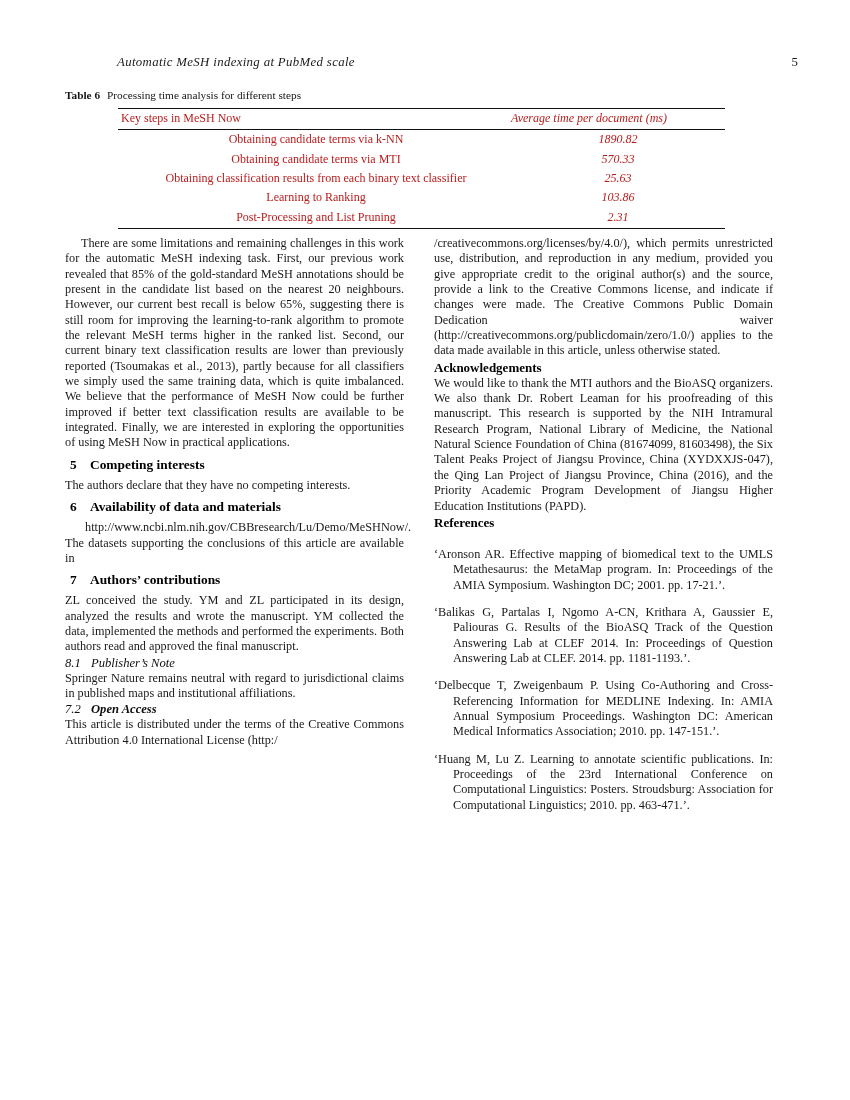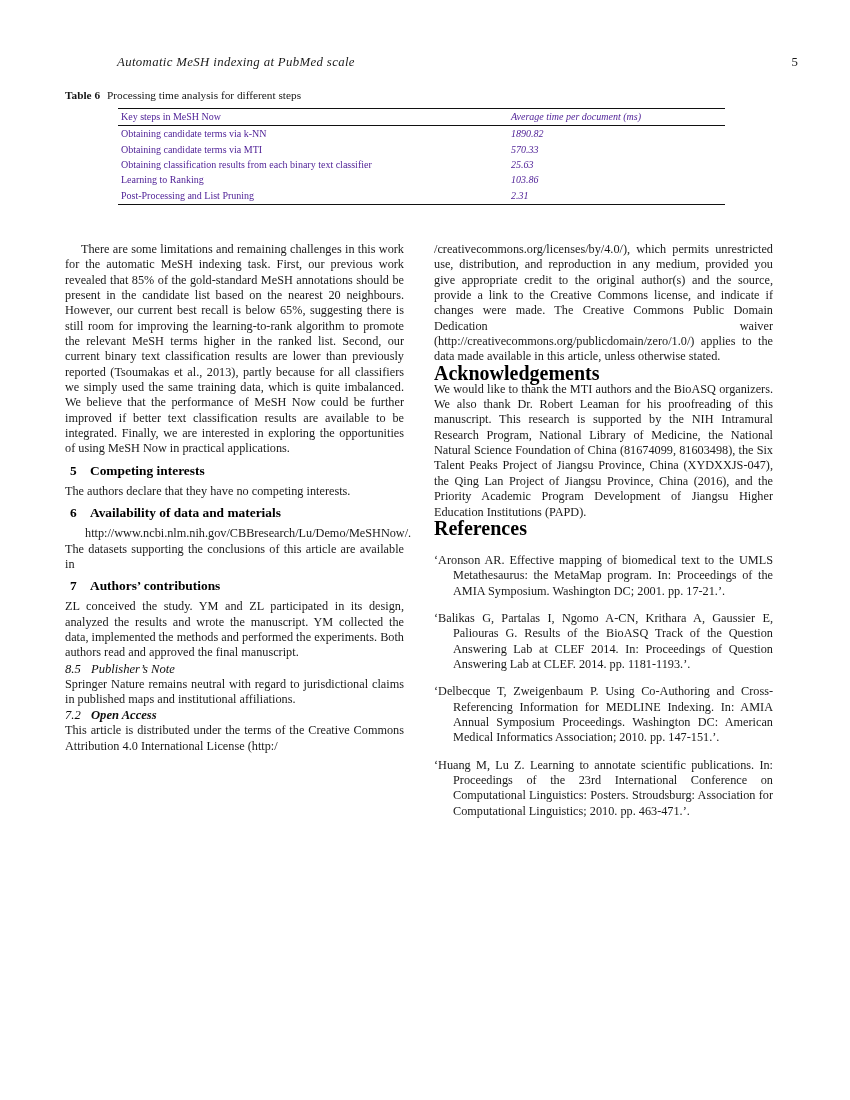--- a/index.html
+++ b/index.html
@@ -54,32 +54,32 @@
     color: #151515;
   }
   .table-caption .caption-label {
     font-weight: bold;
     margin-right: 7px;
   }
   table.data-table {
     border-collapse: collapse;
     margin-left: 53px;
     width: 607px;
-    font-size: 10px;
-    color: #4c1d95;
+    font-size: 12px;
+    color: #b91c1c;
   }
   table.data-table thead th {
     text-align: left;
     font-weight: normal;
     padding: 2px 0 3px 0;
     border-top: 1.1px solid #111;
     border-bottom: 1.1px solid #111;
   }
   table.data-table tbody td {
-    text-align: left;
+    text-align: center;
     padding: 2.2px 0 2.2px 0;
     vertical-align: baseline;
   }
   table.data-table tbody tr:last-child td {
     border-bottom: 1.8px solid #111;
     padding-bottom: 3px;
   }
   table.data-table .col-step {
     width: 392px;
     padding-left: 3px !important;
@@ -92,21 +92,21 @@
   
   .columns {
     position: absolute;
     top: 236px;
     left: 65px;
     width: 720px;
     height: 840px;
   }
   .col {
     position: absolute;
-    top: 6px;
+    top: 0;
     width: 339px;
   }
   .col-left  { left: 0; }
   .col-right { left: 369px; }
 
   p.body-text {
     margin: 0;
     font-size: 12.25px;
     line-height: 15.35px;
     text-align: justify;
@@ -140,21 +140,21 @@
     font-weight: bold;
   }
   h3.subsection-head .sub-num {
     display: inline-block;
     min-width: 26px;
     font-style: italic;
     font-weight: normal;
   }
   h2.unnumbered-head {
     margin: 0;
-    font-size: 20px;
+    font-size: 13px;
     font-weight: bold;
     line-height: 17px;
     color: #000;
   }
 
   
   .gap-sec-before { margin-top: 27px; }
   .gap-sec-after  { margin-top: 13px; }
   .gap-sub-before { margin-top: 18px; }
   .gap-sub-after  { margin-top: 11px; }
@@ -236,21 +236,21 @@
     </h2>
     <p class="body-text url-line">http://www.ncbi.nlm.nih.gov/CBBresearch/Lu/Demo/MeSHNow/.</p>
     <p class="body-text gap-sec-after">The datasets supporting the conclusions of this article are available in</p>
 
     <h2 class="section-head gap-sec-before">
       <span class="sec-num">7</span><span>Authors’ contributions</span>
     </h2>
     <p class="body-text gap-sec-after">ZL conceived the study. YM and ZL participated in its design, analyzed the results and wrote the manuscript. YM collected the data, implemented the methods and performed the experiments. Both authors read and approved the final manuscript.</p>
 
     <h3 class="subsection-head gap-sub-before">
-      <span class="sub-num">8.5</span><span>Publisher’s Note</span>
+      <span class="sub-num">8.1</span><span>Publisher’s Note</span>
     </h3>
     <p class="body-text gap-sub-after">Springer Nature remains neutral with regard to jurisdictional claims in published maps and institutional affiliations.</p>
 
     <h3 class="subsection-head bold-italic gap-sub-before">
       <span class="sub-num">7.2</span><span>Open Access</span>
     </h3>
     <p class="body-text gap-sub-after">This article is distributed under the terms of the Creative Commons Attribution 4.0 International License (http:/</p>
   </div>
 
   <div class="col col-right">

